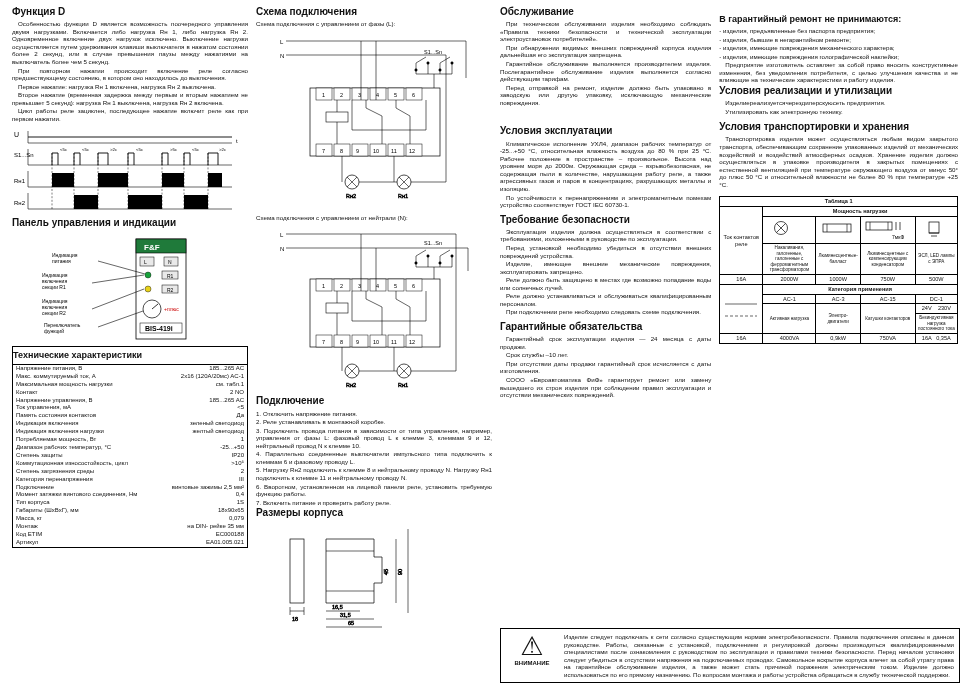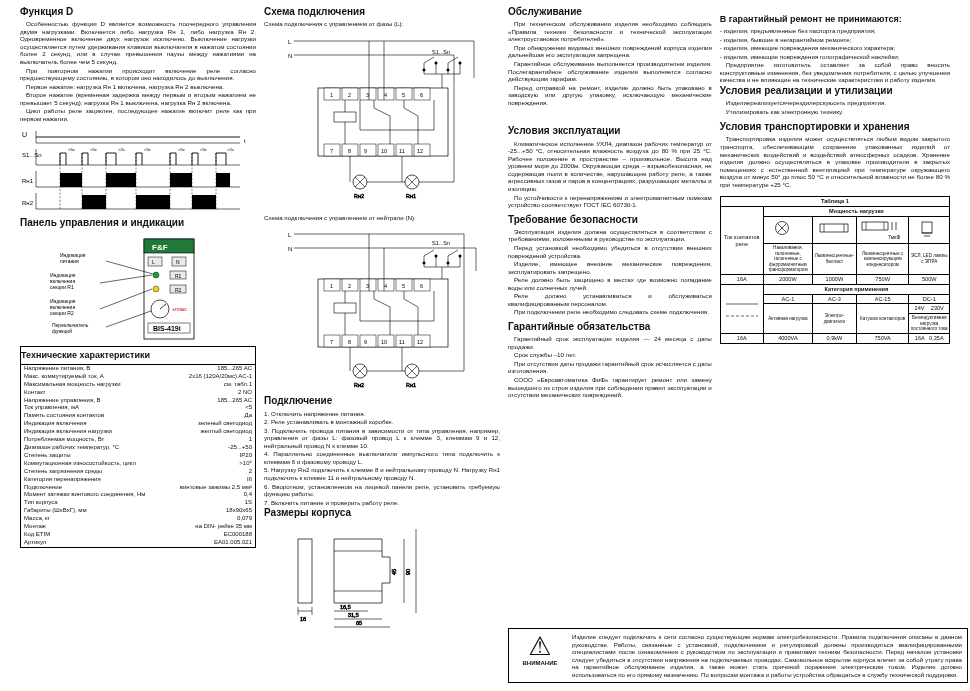--- a/index.html
+++ b/index.html
@@ -6,21 +6,21 @@
   html, body { margin:0; padding:0; }
   body {
     width: 970px; height: 691px;
     background: #fff;
     font-family: "Liberation Sans", sans-serif;
     font-size: 6.2px;
     color: #111;
     line-height: 1.22;
     overflow: hidden;
   }
-  .page { position: relative; width: 970px; height: 691px; padding: 6px 20px; }
+  .page { position: relative; width: 970px; height: 691px; padding: 6px 12px; }
   .cols { display: flex; gap: 8px; height: 679px; }
   .col { position: relative; }
   .c1 { width: 238px; }
   .c2 { width: 238px; }
   .c3 { width: 216px; }
   .c4 { width: 244px; }
 
   h2.sec {
     font-size: 10px; font-weight: bold; margin: 0 0 2px 0; letter-spacing:0;
   }

